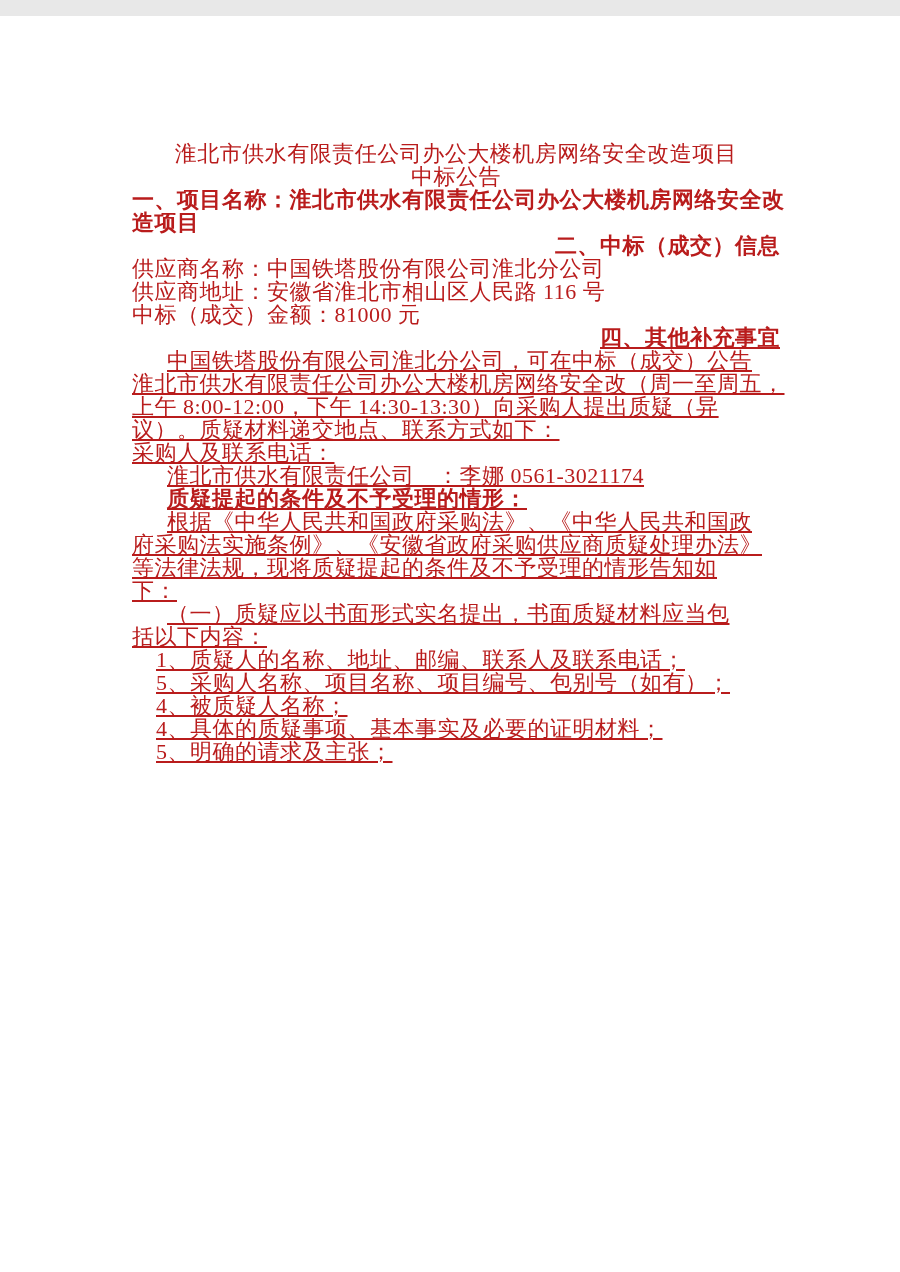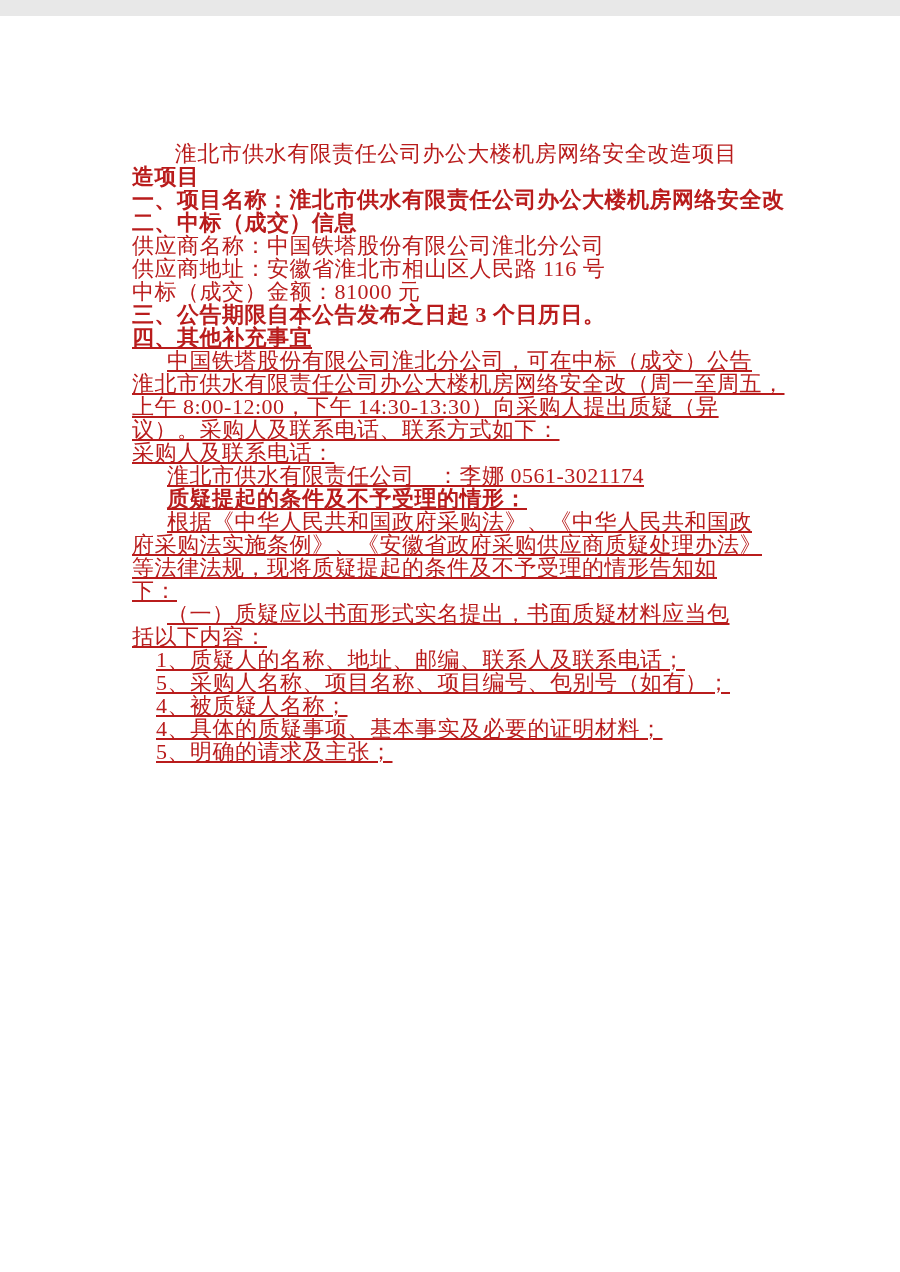--- a/index.html
+++ b/index.html
@@ -19,53 +19,53 @@
     margin: 0;
     font-size: 22px;
     line-height: 23px;
     white-space: nowrap;
     letter-spacing: 0.5px;
   }
   .t-center { text-align: center; margin-right: 12px; }
   .bold { font-weight: bold; }
   .h1  { margin-left: 16px; }
   .h1c { margin-left: 136px; }
-  .h2  { margin-left: 6px; }
+  .h2  { margin-left: 6px; text-align: right; }
   .ind { text-indent: 35px; }
   .li  { text-indent: 24px; }
   .mb24 { margin-bottom: 24px; }
   .mb20 { margin-bottom: 20px; }
   .mb31 { margin-bottom: 31px; }
   .mb23 { margin-bottom: 23px; }
   .mb19 { margin-bottom: 19px; }
   .mb17 { margin-bottom: 17px; }
   .mb11 { margin-bottom: 11px; text-decoration: underline; }
 </style>
 </head>
 <body>
 
 <div class="page">
 
   <p class="t-center mb24">淮北市供水有限责任公司办公大楼机房网络安全改造项目</p>
+  <p class="t-center mb20">中标公告</p>
 
+  <p class="bold h1 mb31">一、项目名称：淮北市供水有限责任公司办公大楼机房网络安全改</p>
   <p class="bold h1c mb23">造项目</p>
-  <p class="bold h1 mb31">一、项目名称：淮北市供水有限责任公司办公大楼机房网络安全改</p>
 
   <p class="bold h2 mb19">二、中标（成交）信息</p>
   <p class="mb19">供应商名称：中国铁塔股份有限公司淮北分公司</p>
   <p class="mb17">供应商地址：安徽省淮北市相山区人民路 116 号</p>
   <p class="mb17">中标（成交）金额：81000 元</p>
 
-  <p class="bold h2 mb17">三、公告期限自本公告发布之日起 3 个日历日。</p>
 
   <p class="bold h2 mb11">四、其他补充事宜</p>
   <p class="ind mb11">中国铁塔股份有限公司淮北分公司，可在中标（成交）公告</p>
   <p class="mb11">淮北市供水有限责任公司办公大楼机房网络安全改（周一至周五，</p>
   <p class="mb11">上午 8:00-12:00，下午 14:30-13:30）向采购人提出质疑（异</p>
-  <p class="mb11">议）。采购人及联系电话、联系方式如下：</p>
+  <p class="mb11">议）。质疑材料递交地点、联系方式如下：</p>
   <p class="mb11">采购人及联系电话：</p>
   <p class="ind mb11">淮北市供水有限责任公司　：李娜 0561-3021174</p>
   <p class="bold ind mb11">质疑提起的条件及不予受理的情形：</p>
   <p class="ind mb11">根据《中华人民共和国政府采购法》、《中华人民共和国政</p>
   <p class="mb11">府采购法实施条例》、《安徽省政府采购供应商质疑处理办法》</p>
   <p class="mb11">等法律法规，现将质疑提起的条件及不予受理的情形告知如</p>
   <p class="mb11">下：</p>
   <p class="ind mb11">（一）质疑应以书面形式实名提出，书面质疑材料应当包</p>
   <p class="mb11">括以下内容：</p>
   <p class="li mb11">1、质疑人的名称、地址、邮编、联系人及联系电话；</p>

